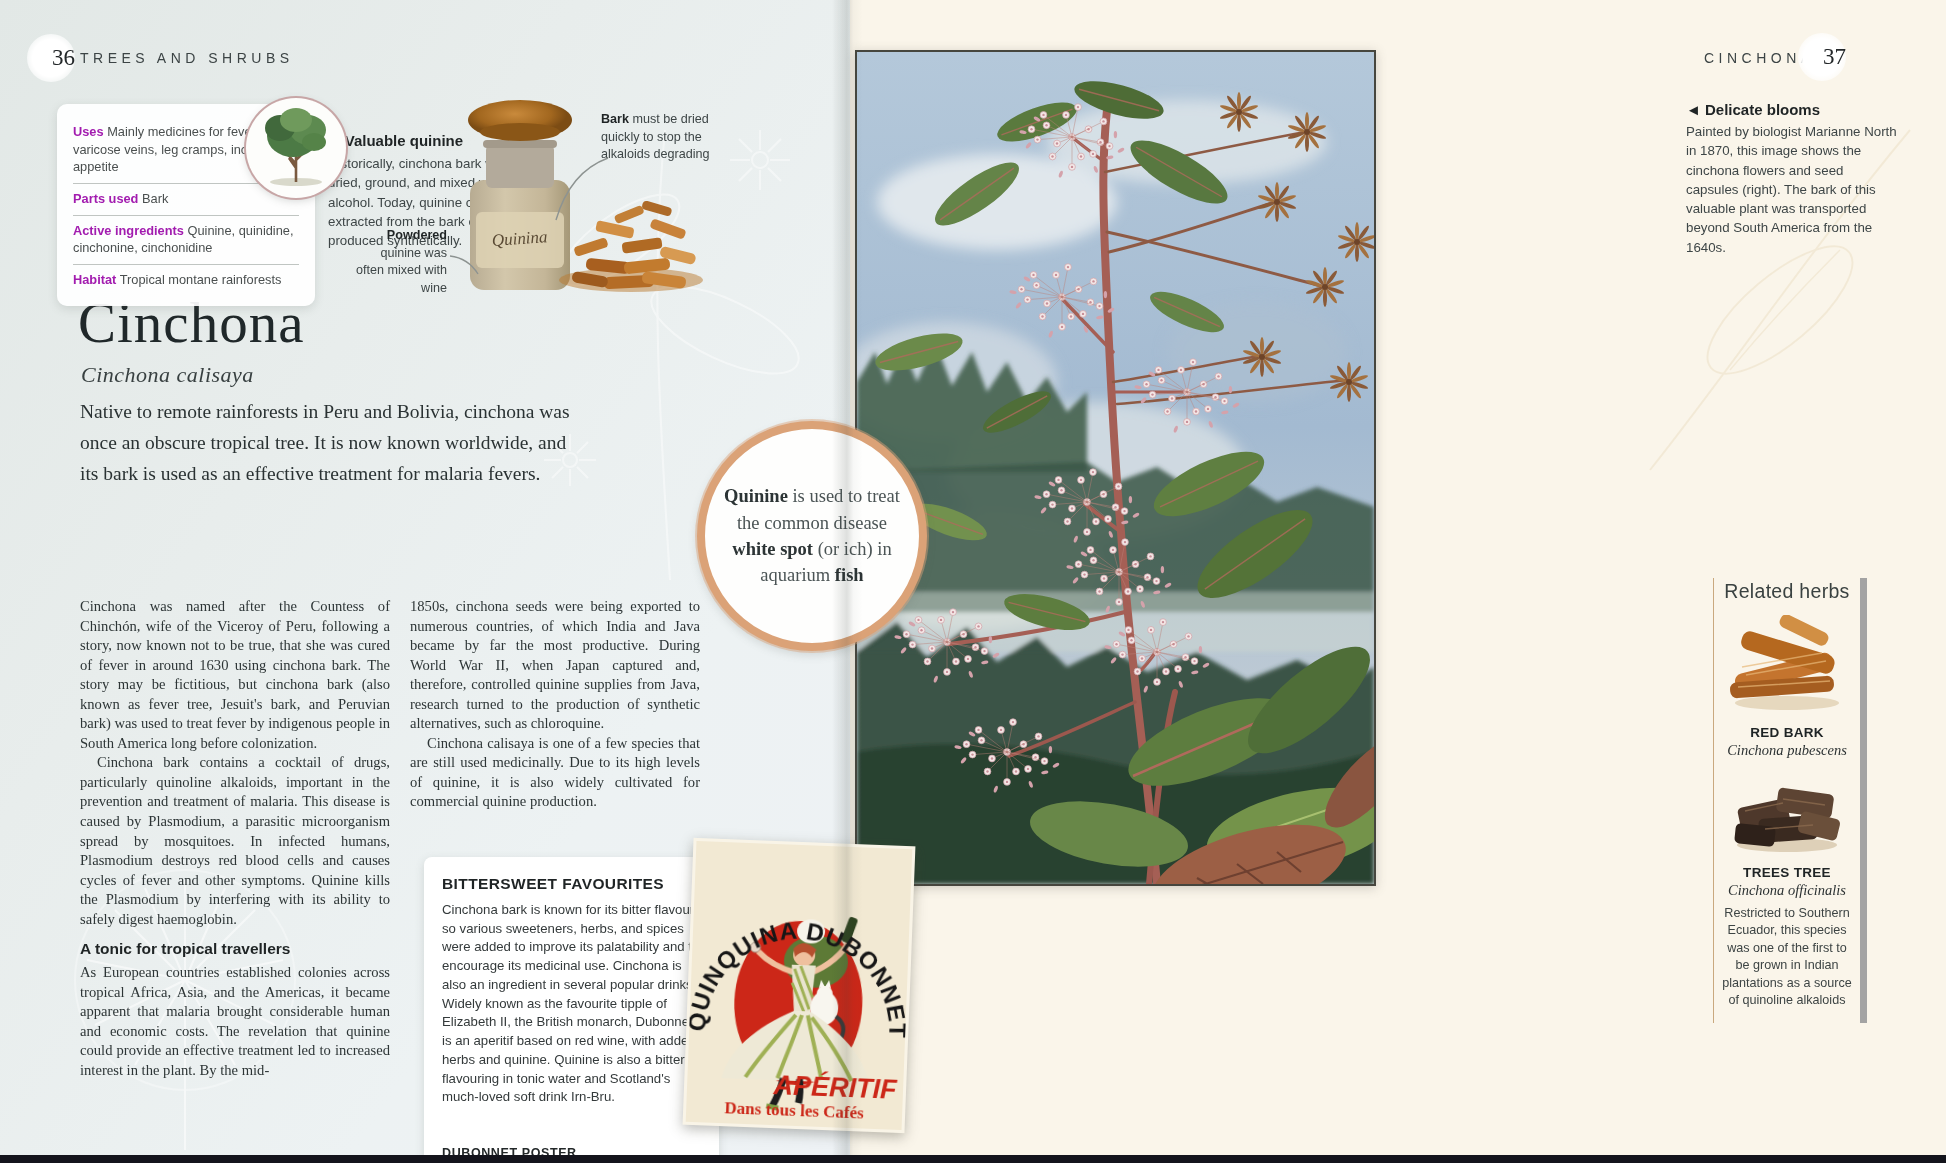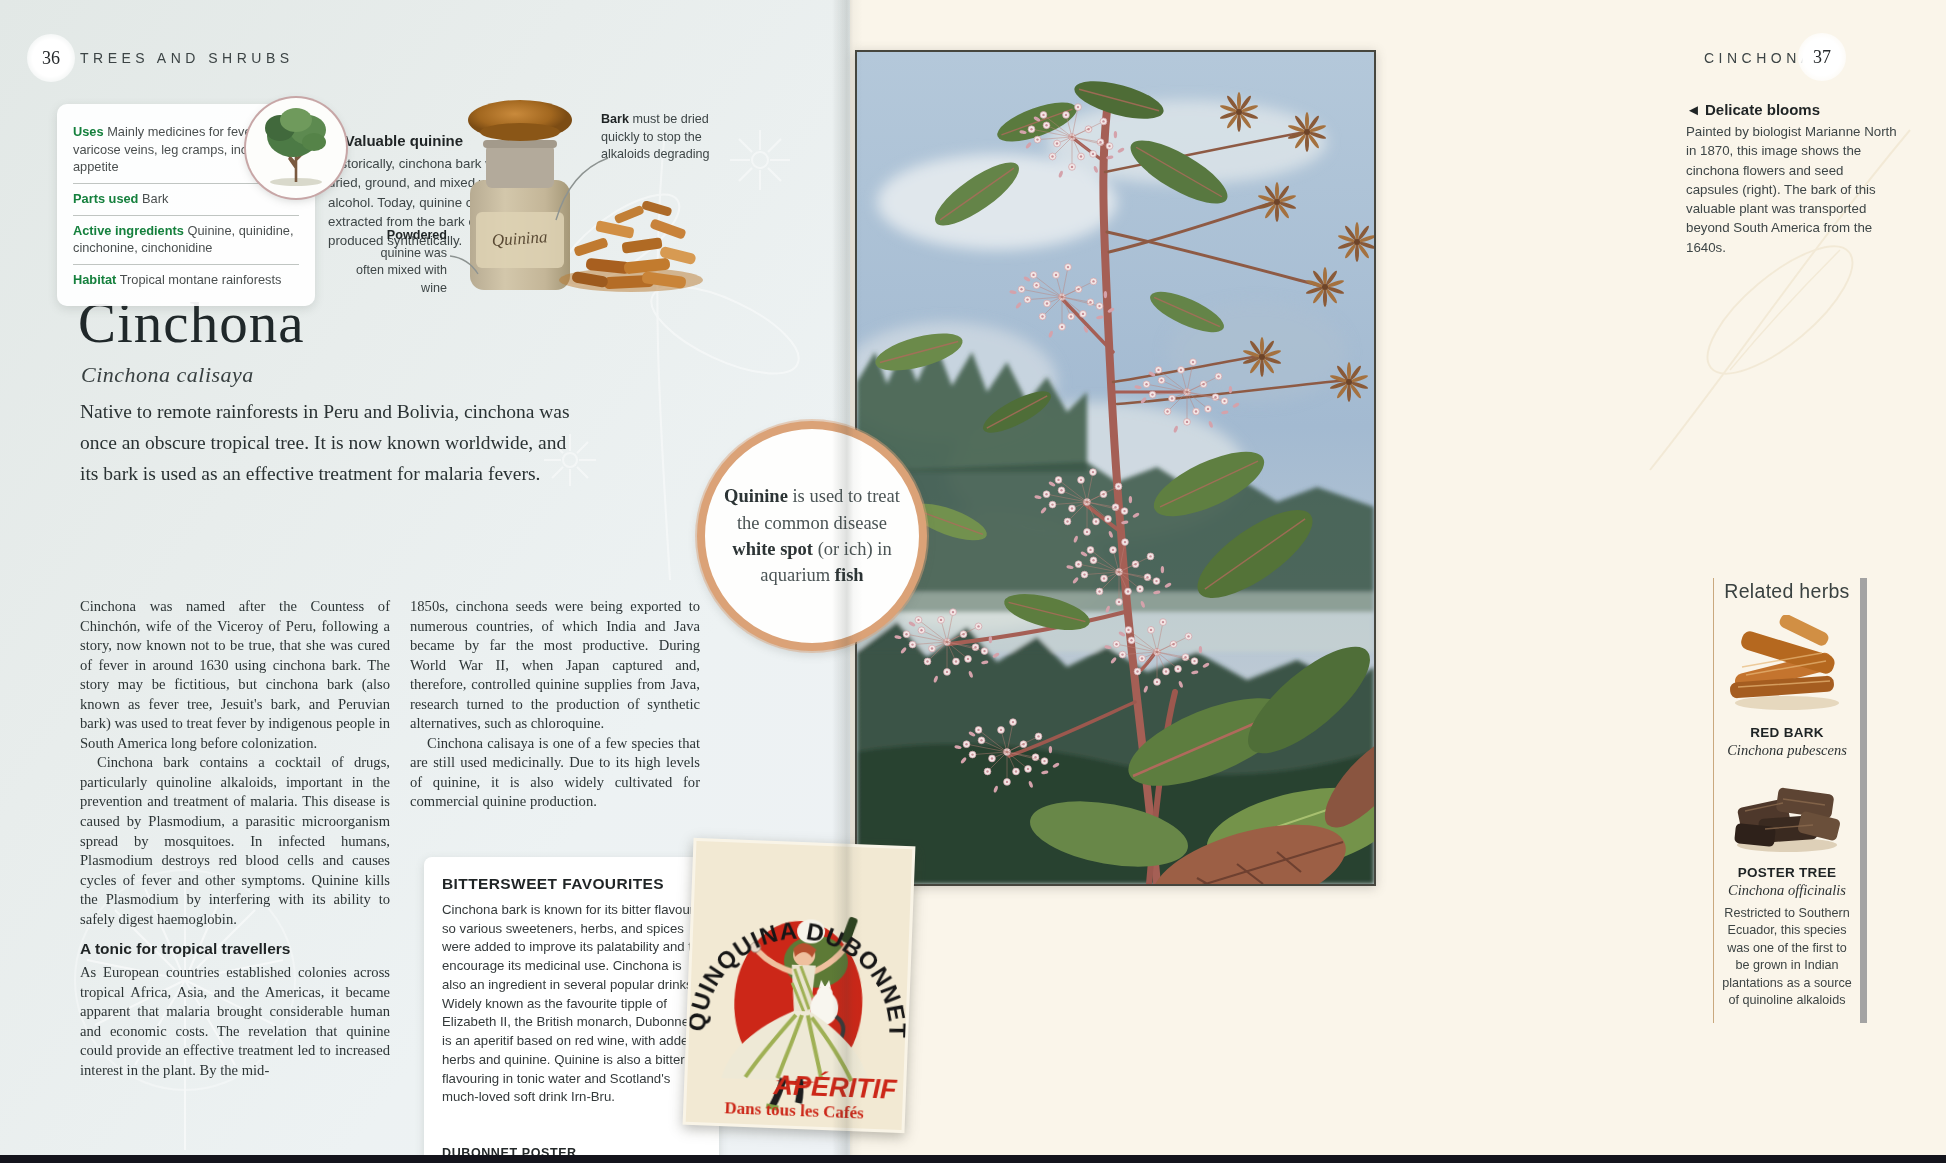--- a/index.html
+++ b/index.html
@@ -9,30 +9,30 @@
   .page-left{ position:absolute; left:0; top:0; width:850px; height:1155px;
     background:linear-gradient(125deg,#e2e8e6 0%,#e8edec 35%,#edf2f3 70%,#eef2f5 100%); }
   .page-right{ position:absolute; left:850px; top:0; width:1096px; height:1155px; background:#faf5ea; }
   .gutter{ position:absolute; left:832px; top:0; width:30px; height:1155px;
     background:linear-gradient(to right, rgba(60,70,66,0) 0%, rgba(55,65,60,.16) 50%, rgba(55,65,60,.04) 70%, rgba(0,0,0,0) 100%); z-index:5;}
   .bottom-bar{ position:absolute; left:0; top:1155px; width:1946px; height:8px; background:#14141c; z-index:9;}
 
   .decor{ position:absolute; opacity:.5; pointer-events:none; }
 
   .pagenum-circle{ position:absolute; width:48px; height:48px; border-radius:50%;
-    background:radial-gradient(circle,#ffffff 55%, rgba(255,255,255,0)); display:flex; align-items:center; justify-content:center;
-    font-family:"Liberation Serif", serif; font-size:18px; color:#24282a; }
+    background:radial-gradient(circle,#ffffff 55%, rgba(255,255,255,0)); display:flex; align-items:center; justify-content:flex-end;
+    font-family:"Liberation Serif", serif; font-size:23px; color:#24282a; }
   .section-head{ position:absolute; font-size:14px; letter-spacing:4.5px; color:#3c4445; font-weight:500; }
 
   
   .info-card{ position:absolute; left:57px; top:104px; width:258px; background:rgba(255,255,255,.93);
     border-radius:10px; box-shadow:0 3px 10px rgba(90,100,95,.18); padding:13px 16px 10px; z-index:2; }
   .info-row{ font-size:12.8px; color:#4a4f4f; line-height:1.38; padding:6px 0 7px; border-bottom:1px solid #c0c5c2; }
   .info-row:last-child{ border-bottom:none; }
-  .info-row b{ color:#15803d; }
+  .info-row b{ color:#a21caf; }
   .tree-circle{ position:absolute; left:246px; top:98px; width:100px; height:100px; border-radius:50%;
     background:#fdfdfb; box-shadow:0 0 0 2px #c7a6a6, 0 3px 8px rgba(90,100,95,.25); z-index:3; overflow:hidden;}
 
   
   .valq{ position:absolute; left:328px; top:100px; width:208px;margin-top:32px; }
   .note-title{ font-size:15px; font-weight:bold; color:#1f2425; margin-bottom:4px; }
   .note-body{ font-size:13.3px; line-height:1.45; color:#3e4647; }
 
   .bark-note{ position:absolute; left:601px; top:111px; width:138px; font-size:12.6px; line-height:1.4; color:#3e4647;}
   .bark-note b, .powder-note b{ color:#1f2425; }
@@ -941,20 +941,20 @@
 
     <svg style="margin-top:14px" width="116" height="80" viewBox="0 0 116 80">
       <ellipse cx="58" cy="72" rx="50" ry="7" fill="#cbb896" opacity=".6"></ellipse>
       <rect x="10" y="30" width="50" height="26" rx="5" fill="#4e382b" transform="rotate(-12 35 43)"></rect>
       <rect x="48" y="18" width="56" height="24" rx="5" fill="#5d4433" transform="rotate(8 76 30)"></rect>
       <rect x="30" y="44" width="58" height="24" rx="5" fill="#3a2a20" transform="rotate(-4 59 56)"></rect>
       <rect x="70" y="42" width="40" height="22" rx="5" fill="#6a4f3a" transform="rotate(14 90 53)"></rect>
       <rect x="6" y="52" width="40" height="20" rx="5" fill="#2e211a" transform="rotate(6 26 62)"></rect>
       <path d="M16 38 L54 30 M54 26 L96 32 M36 56 L84 52" stroke="#8a6a4e" stroke-width="1.4" opacity=".8"></path>
     </svg>
-    <div class="herb-name">POSTER TREE</div>
+    <div class="herb-name">TREES TREE</div>
     <div class="herb-latin">Cinchona officinalis</div>
     <div class="herb-body">Restricted to Southern Ecuador, this species was one of the first to be grown in Indian plantations as a source of quinoline alkaloids</div>
   </div>
 </div>
 
 <div class="gutter"></div>
 <div class="bottom-bar"></div>
 
 </body></html>

